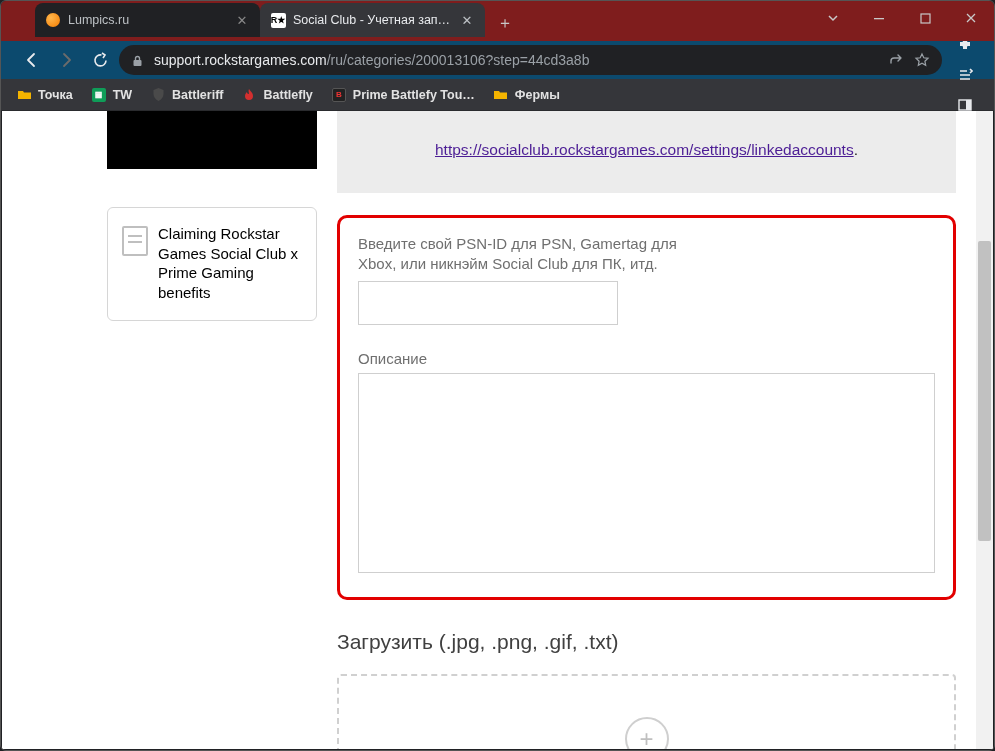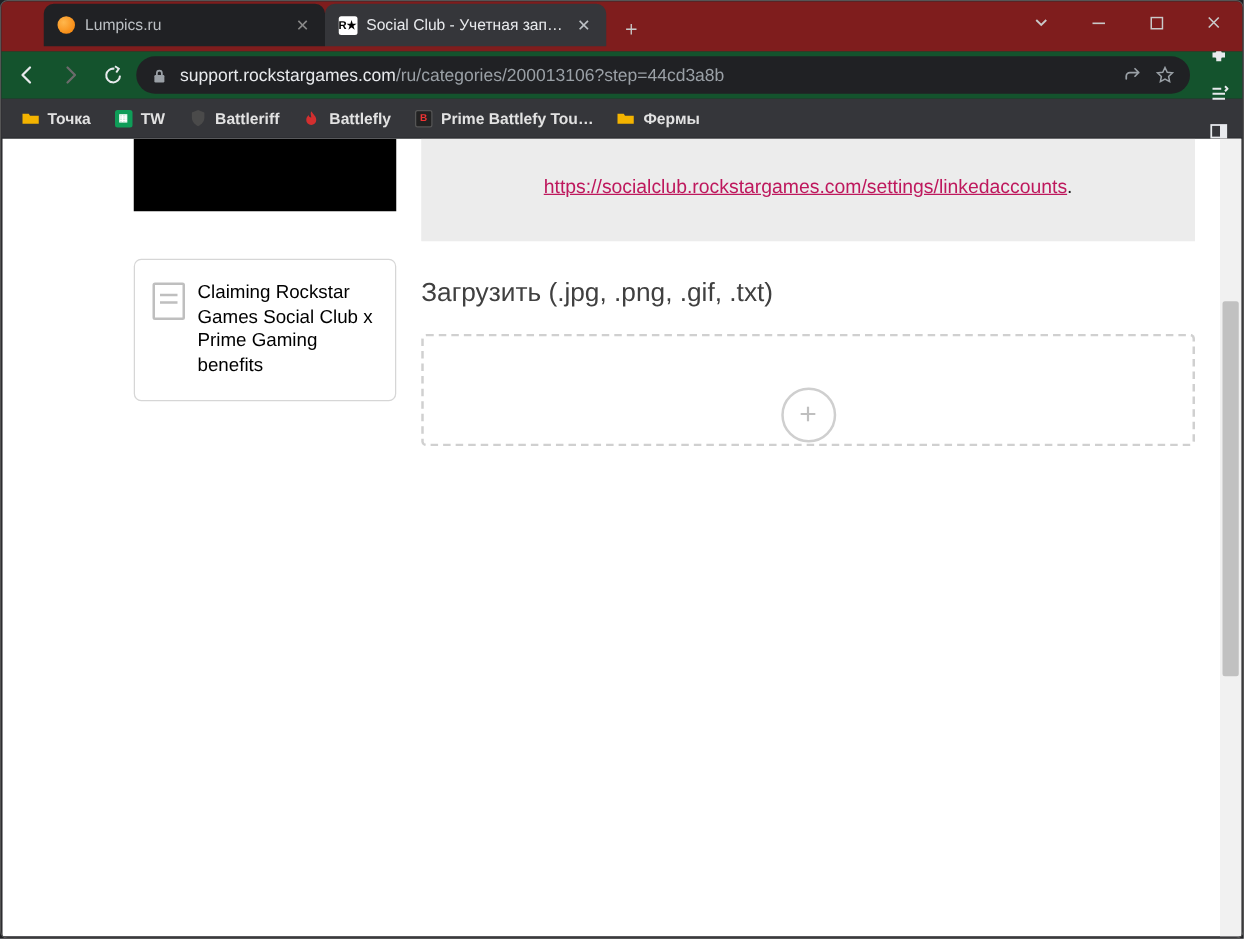--- a/index.html
+++ b/index.html
@@ -14,21 +14,21 @@
   .tab .favicon { width:16px; height:16px; flex:0 0 16px; display:flex; align-items:center; justify-content:center; }
   .tab .title { white-space:nowrap; overflow:hidden; text-overflow:ellipsis; flex:1; }
   .tab .tab-close { width:16px; height:16px; display:flex; align-items:center; justify-content:center; font-size:13px; color:#bcc0c4; cursor:pointer; }
   .tab.inactive .tab-close { color:#888; }
   .newtab { width:28px; height:28px; margin-left:6px; display:flex; align-items:center; justify-content:center; font-size:16px; color:#c9c9c9; cursor:pointer; }
   .window-ctrls { position:absolute; right:0; top:0; height:34px; display:flex; }
   .winbtn { width:46px; height:34px; display:flex; align-items:center; justify-content:center; color:#c9c9c9; font-size:12px; cursor:pointer; }
   .winbtn.dropdown{ font-size:12px; }
 
   
-  .addrrow { height:38px; background:#14532d; display:flex; align-items:center; padding:0 6px; gap:4px; }
+  .addrrow { height:38px; background:#0c4a6e; display:flex; align-items:center; padding:0 16px; gap:4px; }
   .navbtn { width:30px; height:30px; display:flex; align-items:center; justify-content:center; color:#bdbdbd; cursor:pointer; font-size:16px; }
   .navbtn.disabled { color:#6b6b6b; }
   .addressbar { flex:1; height:30px; background:#202124; border-radius:15px; display:flex; align-items:center; padding:0 12px; gap:10px; color:#bdbdbd; font-size:14px; }
   .addressbar .lock { font-size:12px; color:#bdbdbd; }
   .addressbar .url { flex:1; white-space:nowrap; overflow:hidden; }
   .addressbar .url .host { color:#e8eaed; }
   .addressbar .url .path { color:#9aa0a6; }
   .ext-area { display:flex; align-items:center; gap:4px; padding-left:6px;flex-direction:column; }
   .exticon { width:26px; height:26px; display:flex; align-items:center; justify-content:center; color:#c9c9c9; cursor:pointer; }
   .exticon .sq { width:16px; height:16px; border:1.5px solid #9aa0a6; border-radius:3px; font-size:8px; display:flex; align-items:center; justify-content:center; color:#9aa0a6;}
@@ -51,21 +51,21 @@
   .blackbox { width:210px; height:58px; background:#000; }
   .article-card { margin-top:38px; border:1px solid #d6d6d6; border-radius:6px; padding:16px 14px 18px 14px; display:flex; gap:10px; }
   .article-card .doc-ico { width:26px; height:30px; border:2px solid #bfbfbf; border-radius:2px; position:relative; flex:0 0 26px; margin-top:2px;}
   .article-card .doc-ico::before, .article-card .doc-ico::after { content:""; position:absolute; left:4px; right:4px; height:2px; background:#bfbfbf; }
   .article-card .doc-ico::before { top:7px; }
   .article-card .doc-ico::after { top:13px; }
   .article-card .atxt { font-size:15px; line-height:1.3; color:#000000; }
 
   .maincol { position:absolute; left:335px; top:0; right:20px; }
   .linkbar { background:#ececec; padding:30px 20px 34px 20px; text-align:center; font-size:15.5px; color:#222; }
-  .linkbar a { color:#be185d; text-decoration:underline; }
+  .linkbar a { color:#4c1d95; text-decoration:underline; }
 
   .highlighted { border:3px solid #e20000; border-radius:10px; margin-top:22px; padding:16px 18px 20px 18px; }
   .flabel { font-size:15px; color:#6f6f6f; line-height:1.35; }
   .tinput { margin-top:6px; width:260px; height:44px; border:1px solid #cfcfcf; background:#fff; padding:6px; font-size:14px; }
   .tarea { margin-top:4px; width:100%; height:200px; border:1px solid #cfcfcf; background:#fff; padding:6px; font-size:14px; resize:none; }
   .mt24 { margin-top:24px; }
 
   .uploadlbl { margin-top:30px; font-size:21px; color:#404040; }
   .uploadzone { margin-top:20px; border:2px dashed #d0d0d0; height:90px; border-radius:4px; display:flex; align-items:center; justify-content:center;}
   .pluscirc { width:44px; height:44px; border:2px solid #cfcfcf; border-radius:50%; display:flex; align-items:center; justify-content:center; font-size:24px; color:#bfbfbf; margin-top:40px;}
@@ -255,20 +255,26 @@
           <div class="doc-ico"></div>
           <div class="atxt">Claiming Rockstar Games Social Club x Prime Gaming benefits</div>
         </div>
       </div>
 
       <div class="maincol">
         <div class="linkbar">
           <a href="#">https://socialclub.rockstargames.com/settings/linkedaccounts</a><span>.</span>
         </div>
 
+        <div class="highlighted">
+          <div class="flabel" style="max-width:330px;">Введите свой PSN-ID для PSN, Gamertag для Xbox, или никнэйм Social Club для ПК, итд.</div>
+          <input class="tinput" type="text" value="" style="">
+          <div class="flabel mt24">Описание</div>
+          <textarea class="tarea" style=""></textarea>
+        </div>
 
         <div class="uploadlbl">Загрузить (.jpg, .png, .gif, .txt)</div>
         <div class="uploadzone">
           <div class="pluscirc">+</div>
         </div>
       </div>
 
     </div>
   </div>
   <div class="vscroll">

